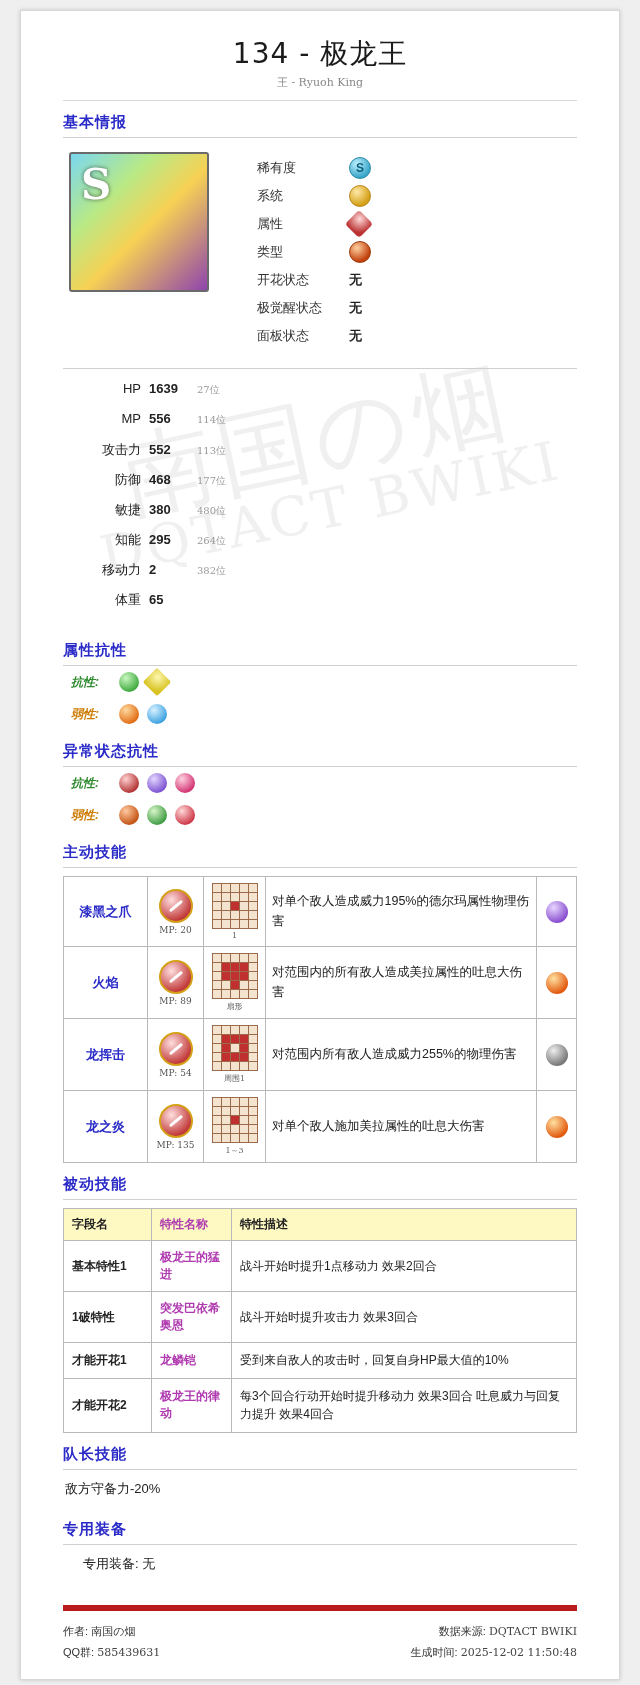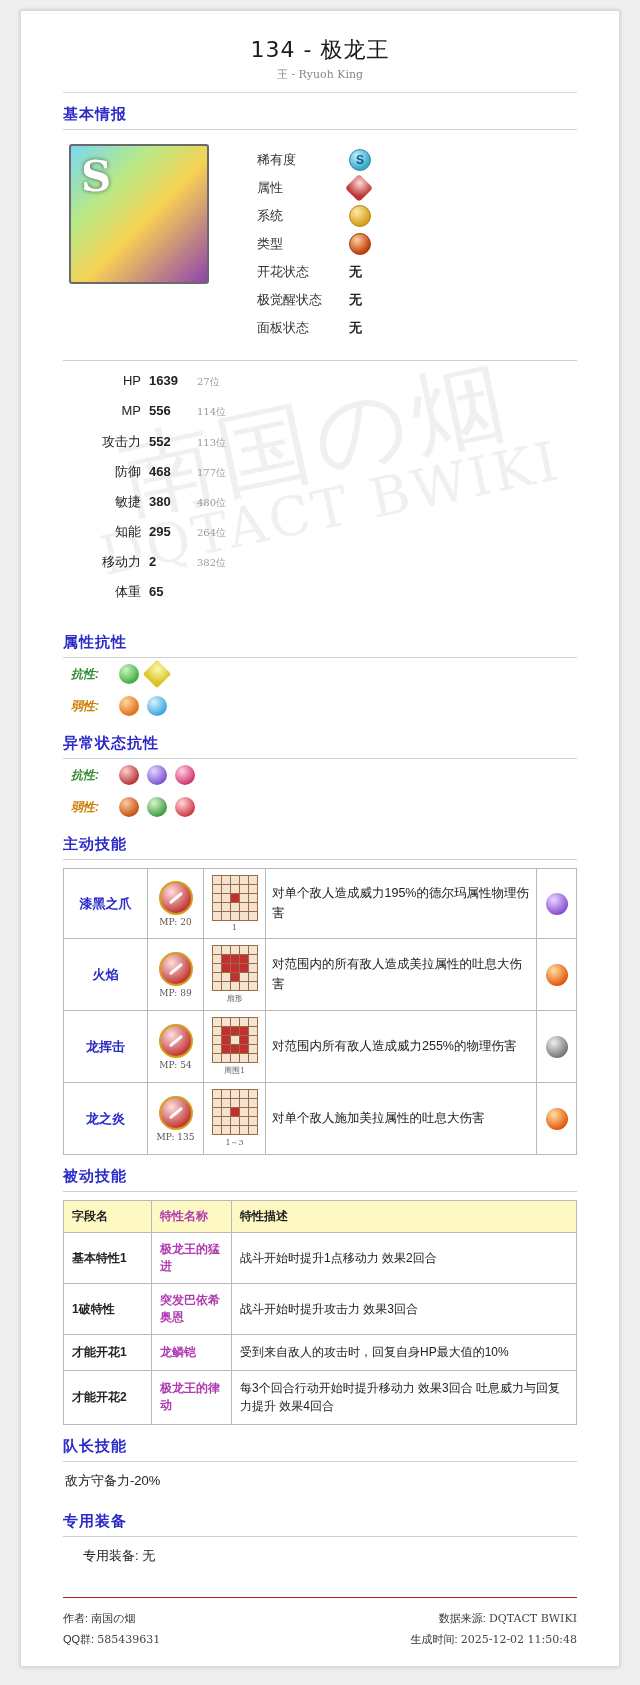--- a/index.html
+++ b/index.html
@@ -38,21 +38,21 @@
     display:block;
     font-size: 54px;
     letter-spacing: 3px;
     margin-top: -6px;
   }
   .content { position: relative; z-index: 2; }
 
   
   .title {
     text-align: center;
-    font-size: 22px;
+    font-size: 28px;
     padding: 24px 0 2px 0;
     color: #1b1b1b;
     font-family: "DejaVu Sans", sans-serif;
     letter-spacing: 1px;
   }
   .subtitle {
     text-align: center;
     font-size: 11px;
     color: #888;
     padding-bottom: 10px;
@@ -205,21 +205,21 @@
   .pass-name  { width: 80px; color:#b03bb0; font-weight:bold; }
   .pass-desc  { line-height:1.55; }
 
   
   .plain-line { padding: 10px 2px; font-size: 13px; }
   .equip-line { padding: 10px 20px; font-size: 13px; }
 
   
   .footer {
     margin: 22px 42px 0 42px;
-    border-top: 1px solid #b91c1c;
+    border-top: 6px solid #b91c1c;
     padding: 10px 0 16px 0;
     font-size: 11px;
     color: #333;
   }
   .f-row { display:flex; justify-content:space-between; padding: 3px 0; }
   .f-right { color:#333; }
   .mono { font-family: "DejaVu Serif", serif; color:#444; }
 </style>
 </head>
 <body>
@@ -244,26 +244,26 @@
         <div class="portrait">
           <div class="drag"></div>
           <div class="rank">S</div>
         </div>
         <div class="info-list">
           <div class="info-row">
             <span class="info-label">稀有度</span>
             <span class="badge badge-s">S</span>
           </div>
           <div class="info-row">
+            <span class="info-label">系统</span>
+            <span class="badge badge-sys"></span>
+          </div>
+          <div class="info-row">
             <span class="info-label">属性</span>
             <span class="badge-attr"></span>
-          </div>
-          <div class="info-row">
-            <span class="info-label">系统</span>
-            <span class="badge badge-sys"></span>
           </div>
           <div class="info-row">
             <span class="info-label">类型</span>
             <span class="badge badge-type"></span>
           </div>
           <div class="info-row">
             <span class="info-label">开花状态</span>
             <span class="info-val">无</span>
           </div>
           <div class="info-row">

